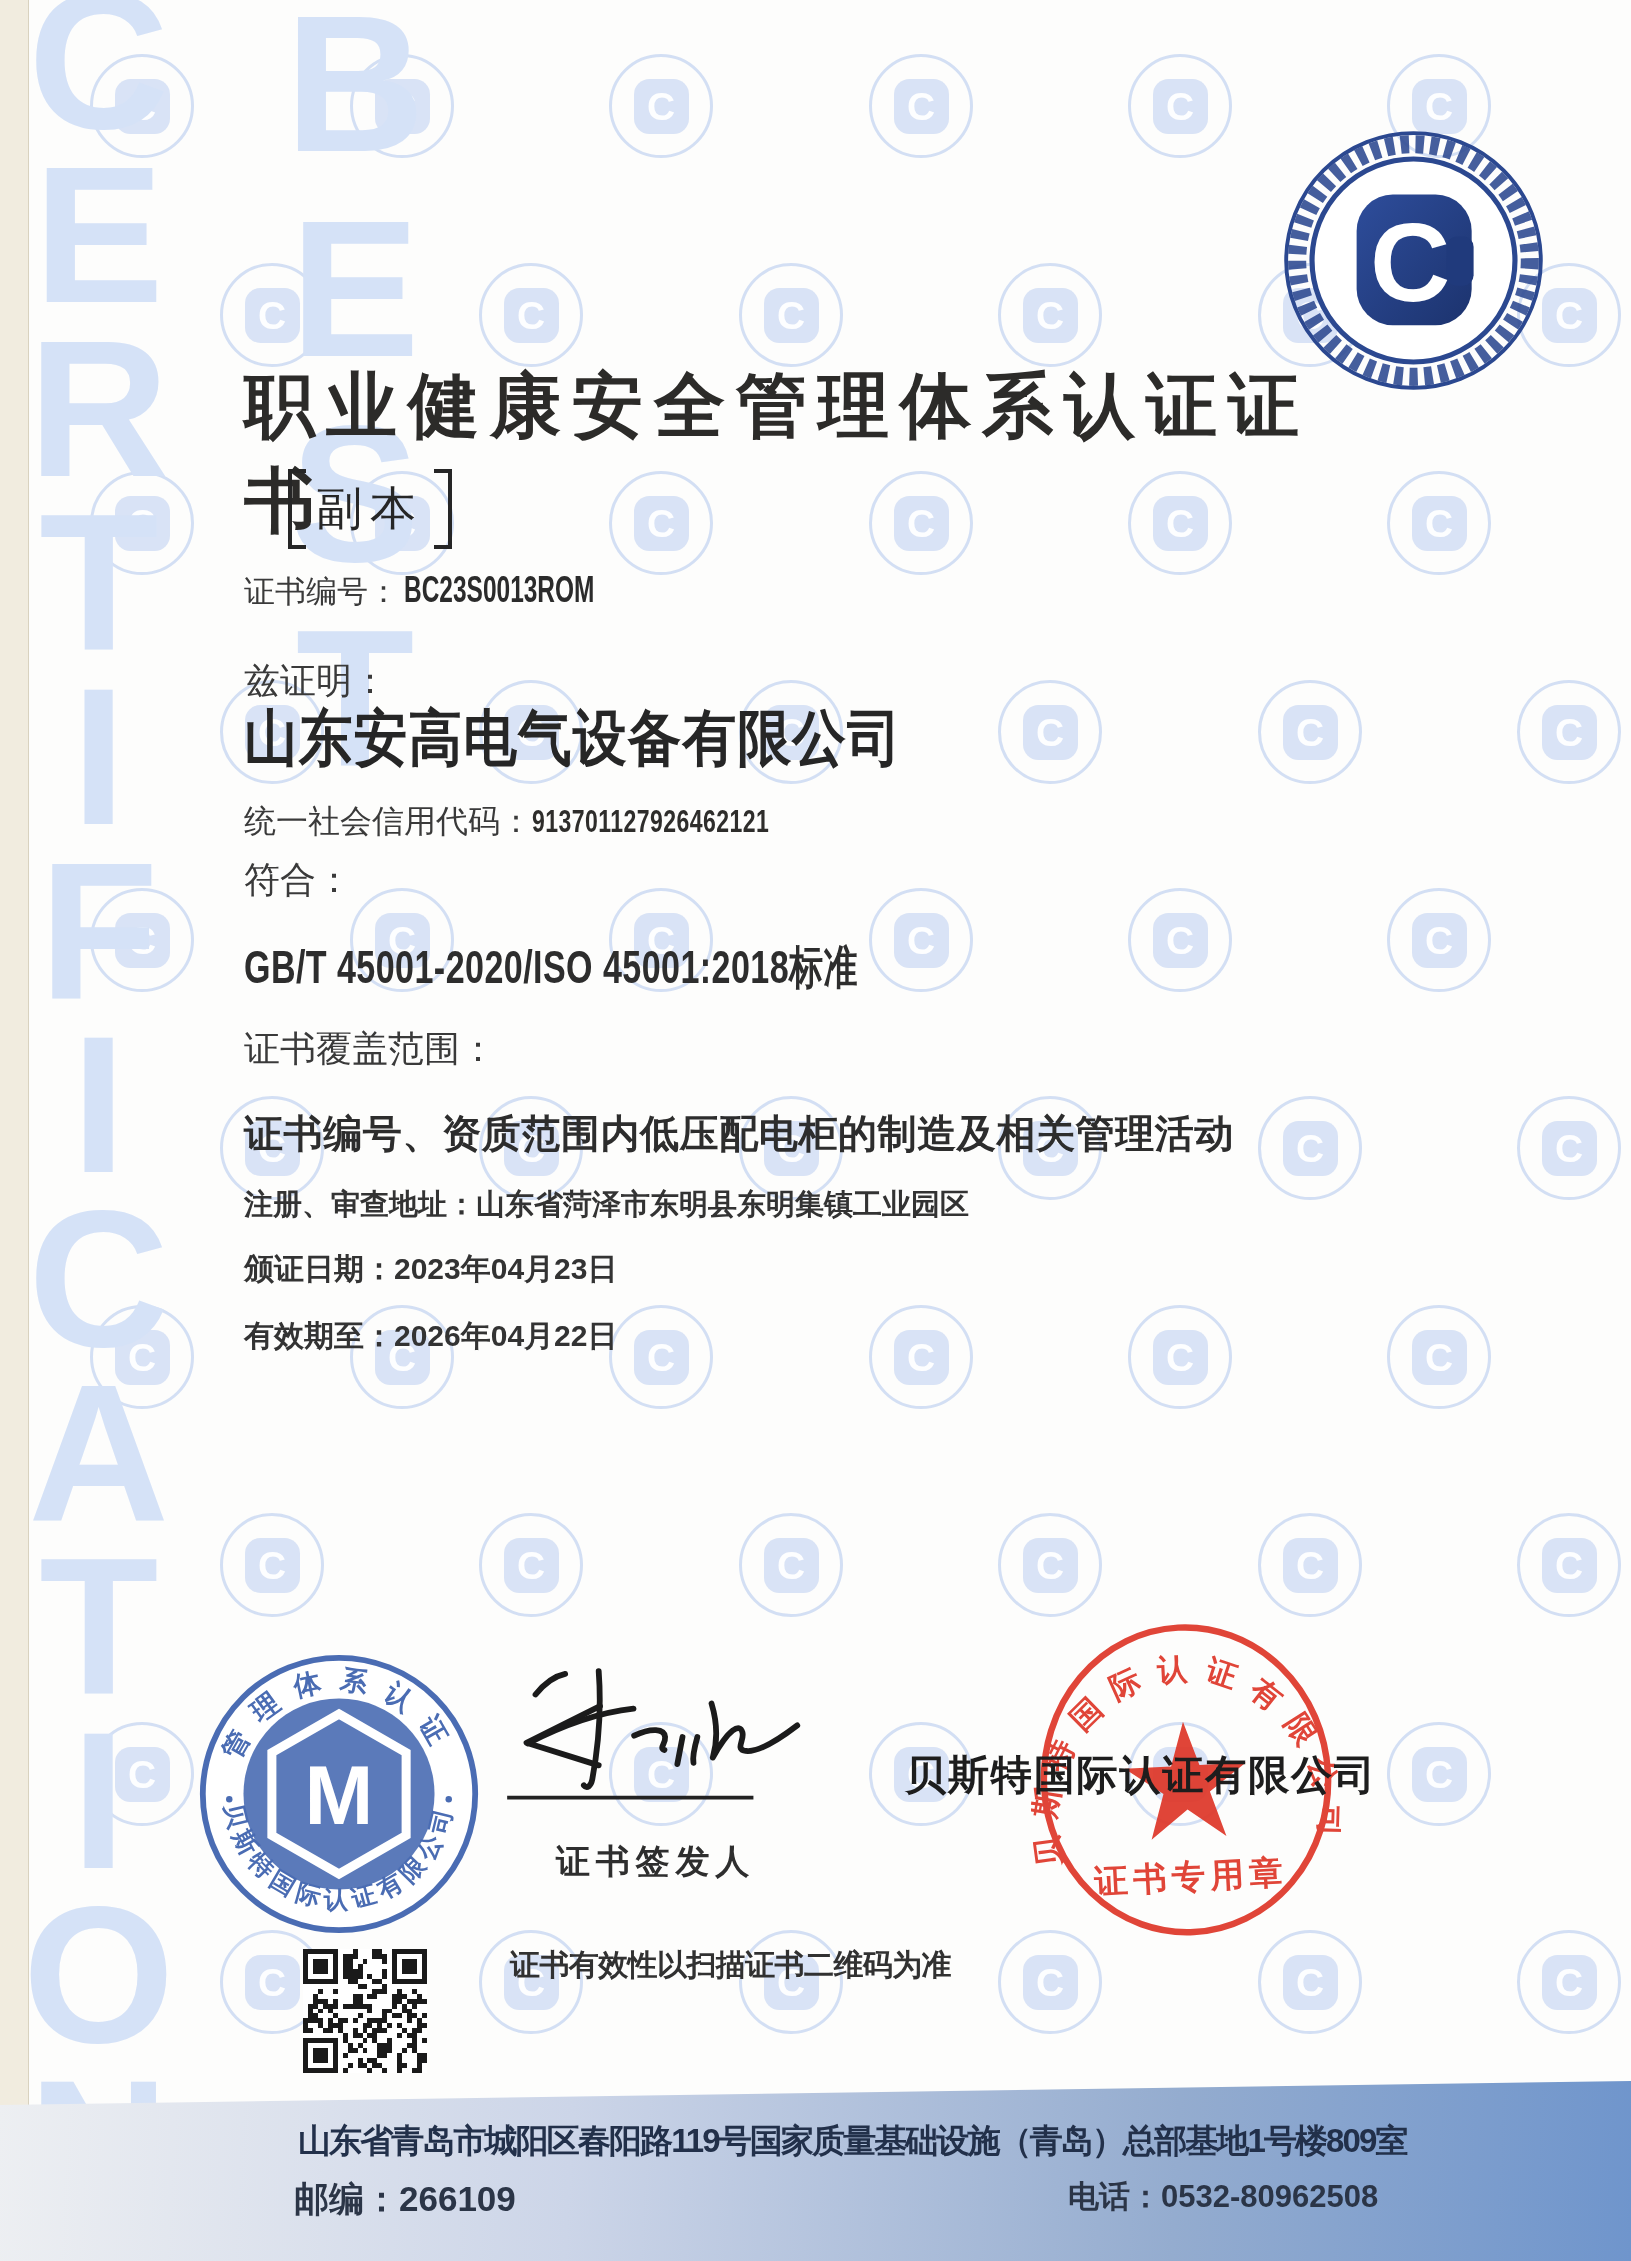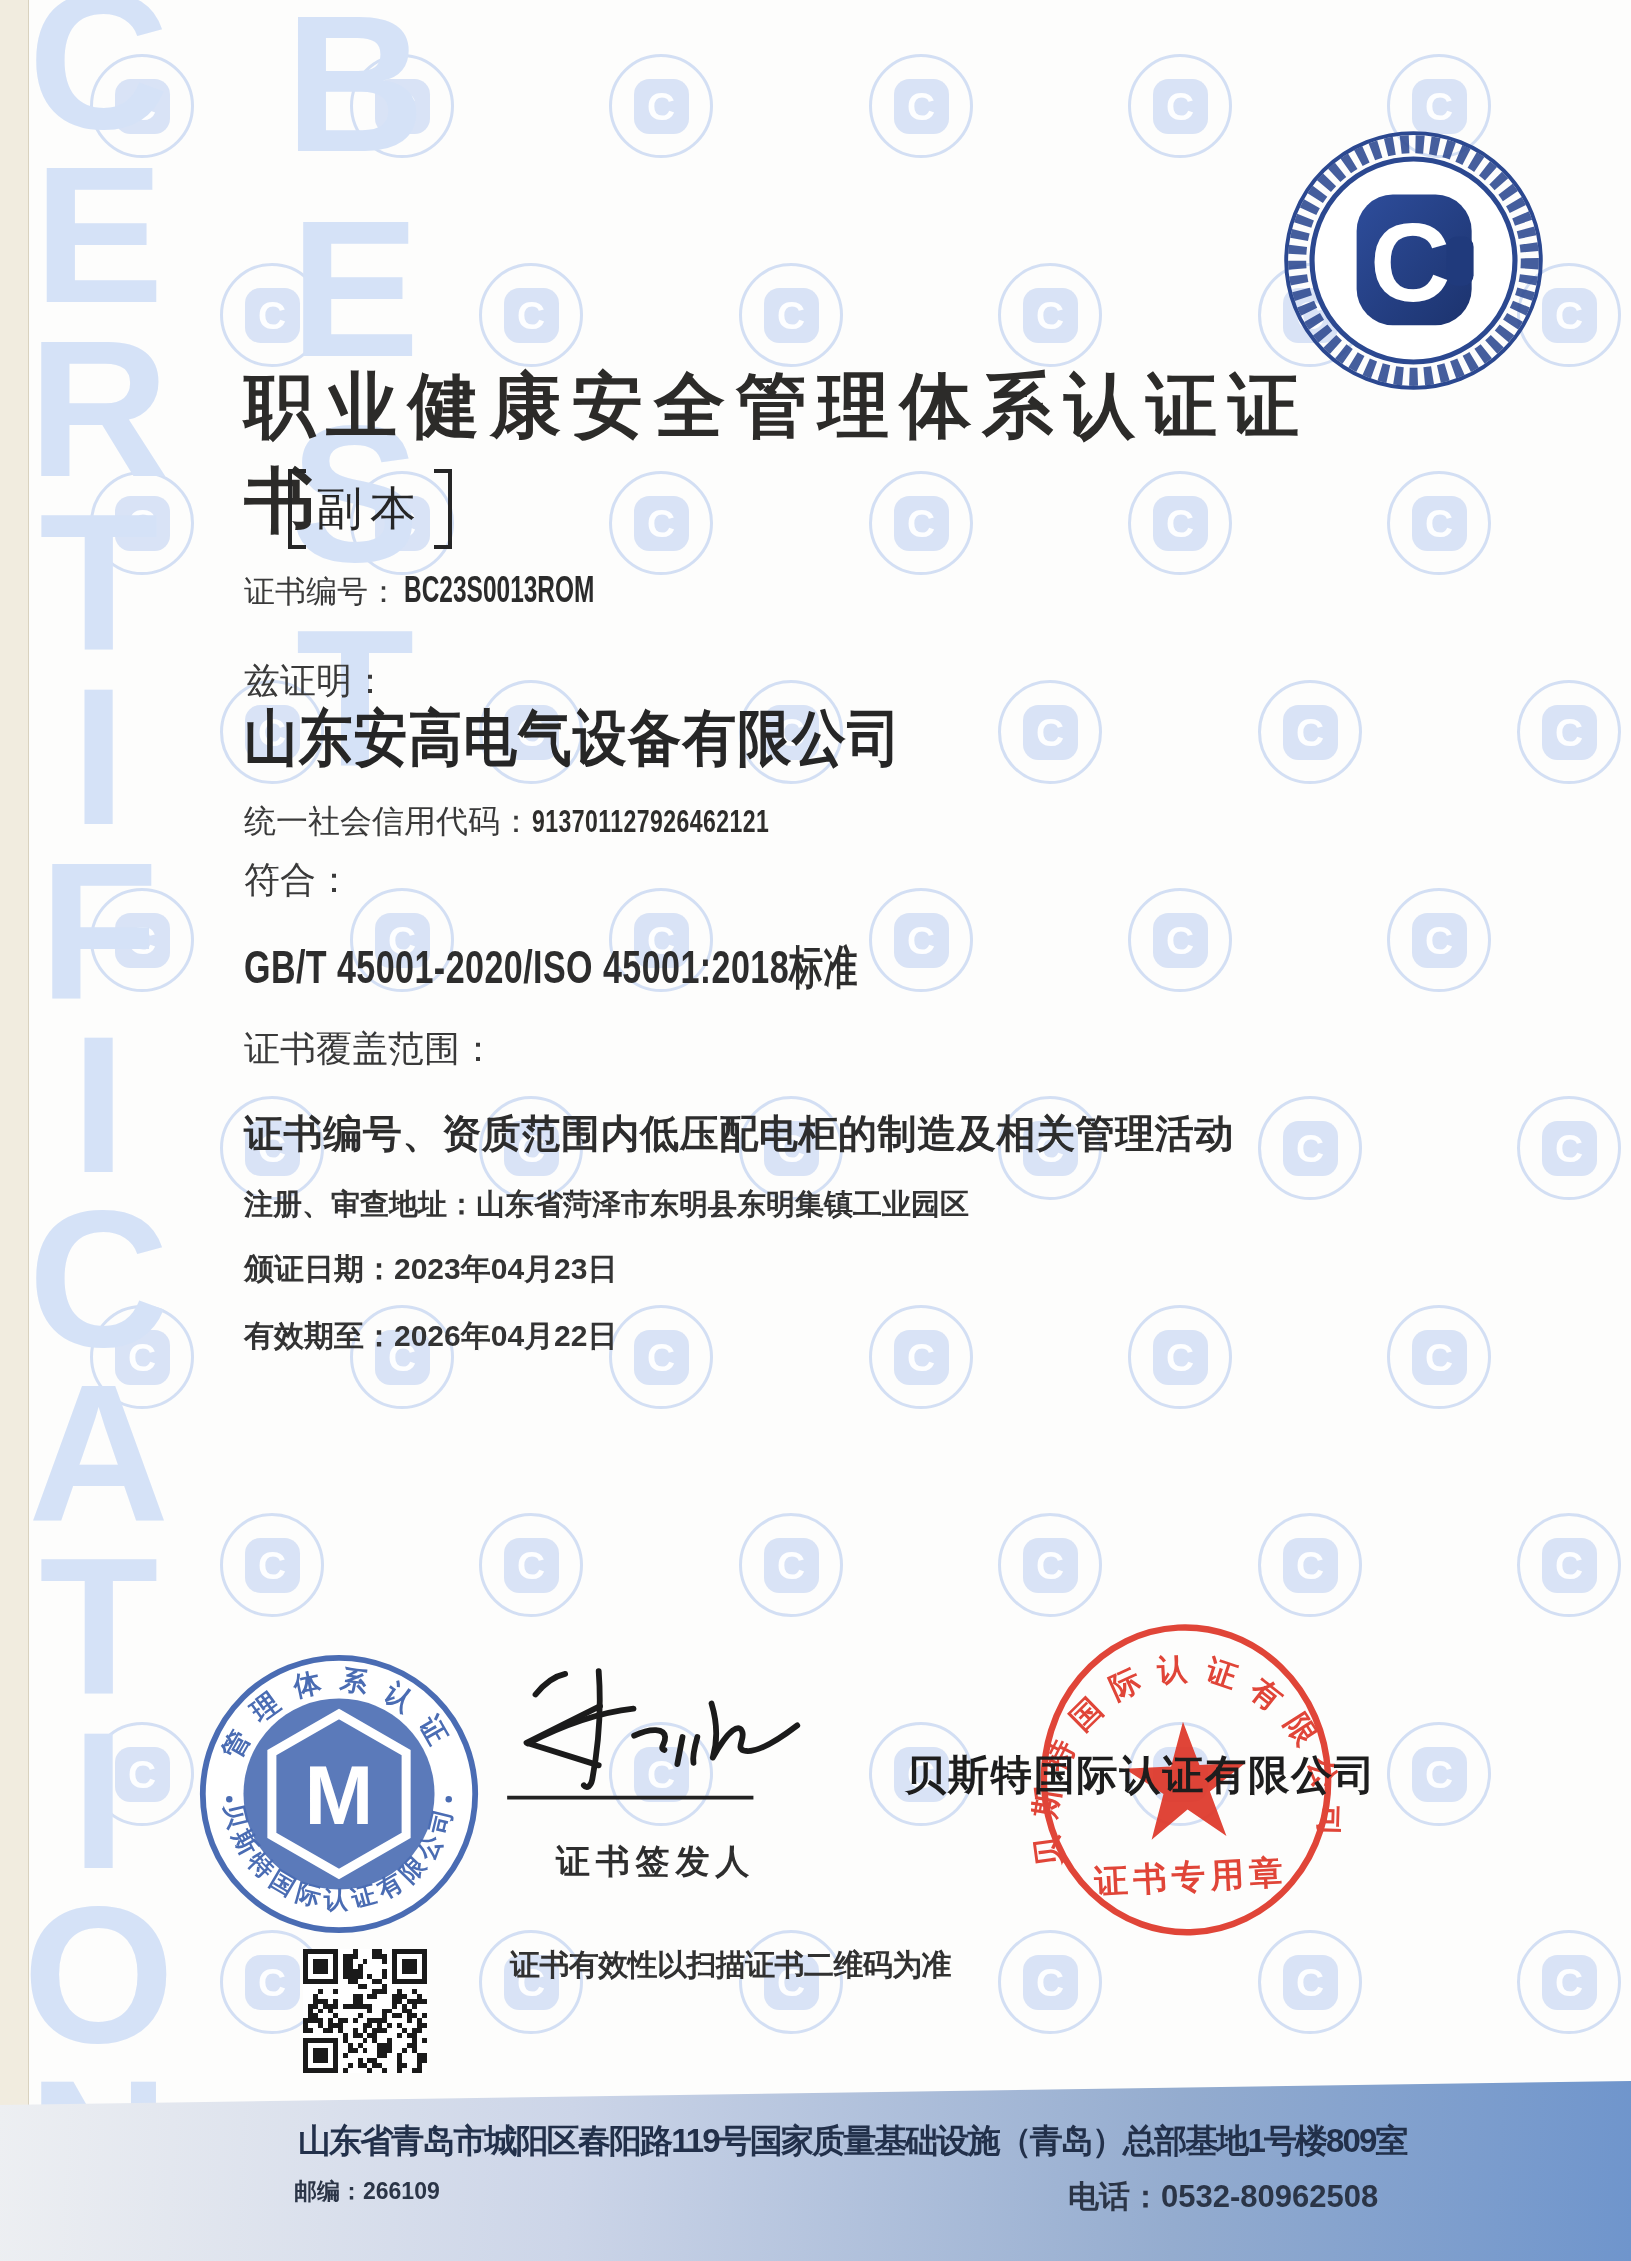--- a/index.html
+++ b/index.html
@@ -58,21 +58,21 @@
   .stamp-svg{left:1031px;top:1617px;z-index:7;opacity:.94;}
   
   .qr-svg{left:303px;top:1949px;z-index:5;}
   .qr-lines{left:510px;top:1944px;z-index:5;font-size:30px;font-weight:600;color:#313131;letter-spacing:-0.6px;}
   .qr-lines .qline{height:41px;line-height:41px;white-space:nowrap;}
   
   .footer{left:0;top:2077px;width:1631px;height:185px;z-index:6;
     background:linear-gradient(93deg,#edeff2 0%,#ccd5e8 35%,#94accf 72%,#6f95cc 100%);
     clip-path:polygon(0 28px,100% 3.9px,100% 100%,0 100%);}
   .f-addr{left:298px;top:2119px;font-size:33px;font-weight:700;letter-spacing:-1.9px;color:#22304a;z-index:7;white-space:nowrap;}
-  .f-postal{left:294px;top:2176px;font-size:23px;font-weight:600;color:#2b3547;z-index:7;}
+  .f-postal{left:294px;top:2176px;font-size:35px;font-weight:600;color:#2b3547;z-index:7;}
   .f-phone{left:1068px;top:2176px;font-size:31px;font-weight:600;color:#2b3547;z-index:7;}
   svg text{font-family:"Liberation Sans","DejaVu Sans",sans-serif;}
 </style>
 </head>
 <body>
 
 <div class="abs paper-edge"></div>
 
 <div class="vword" id="word-cert">
     <div class="vletter">C</div>

